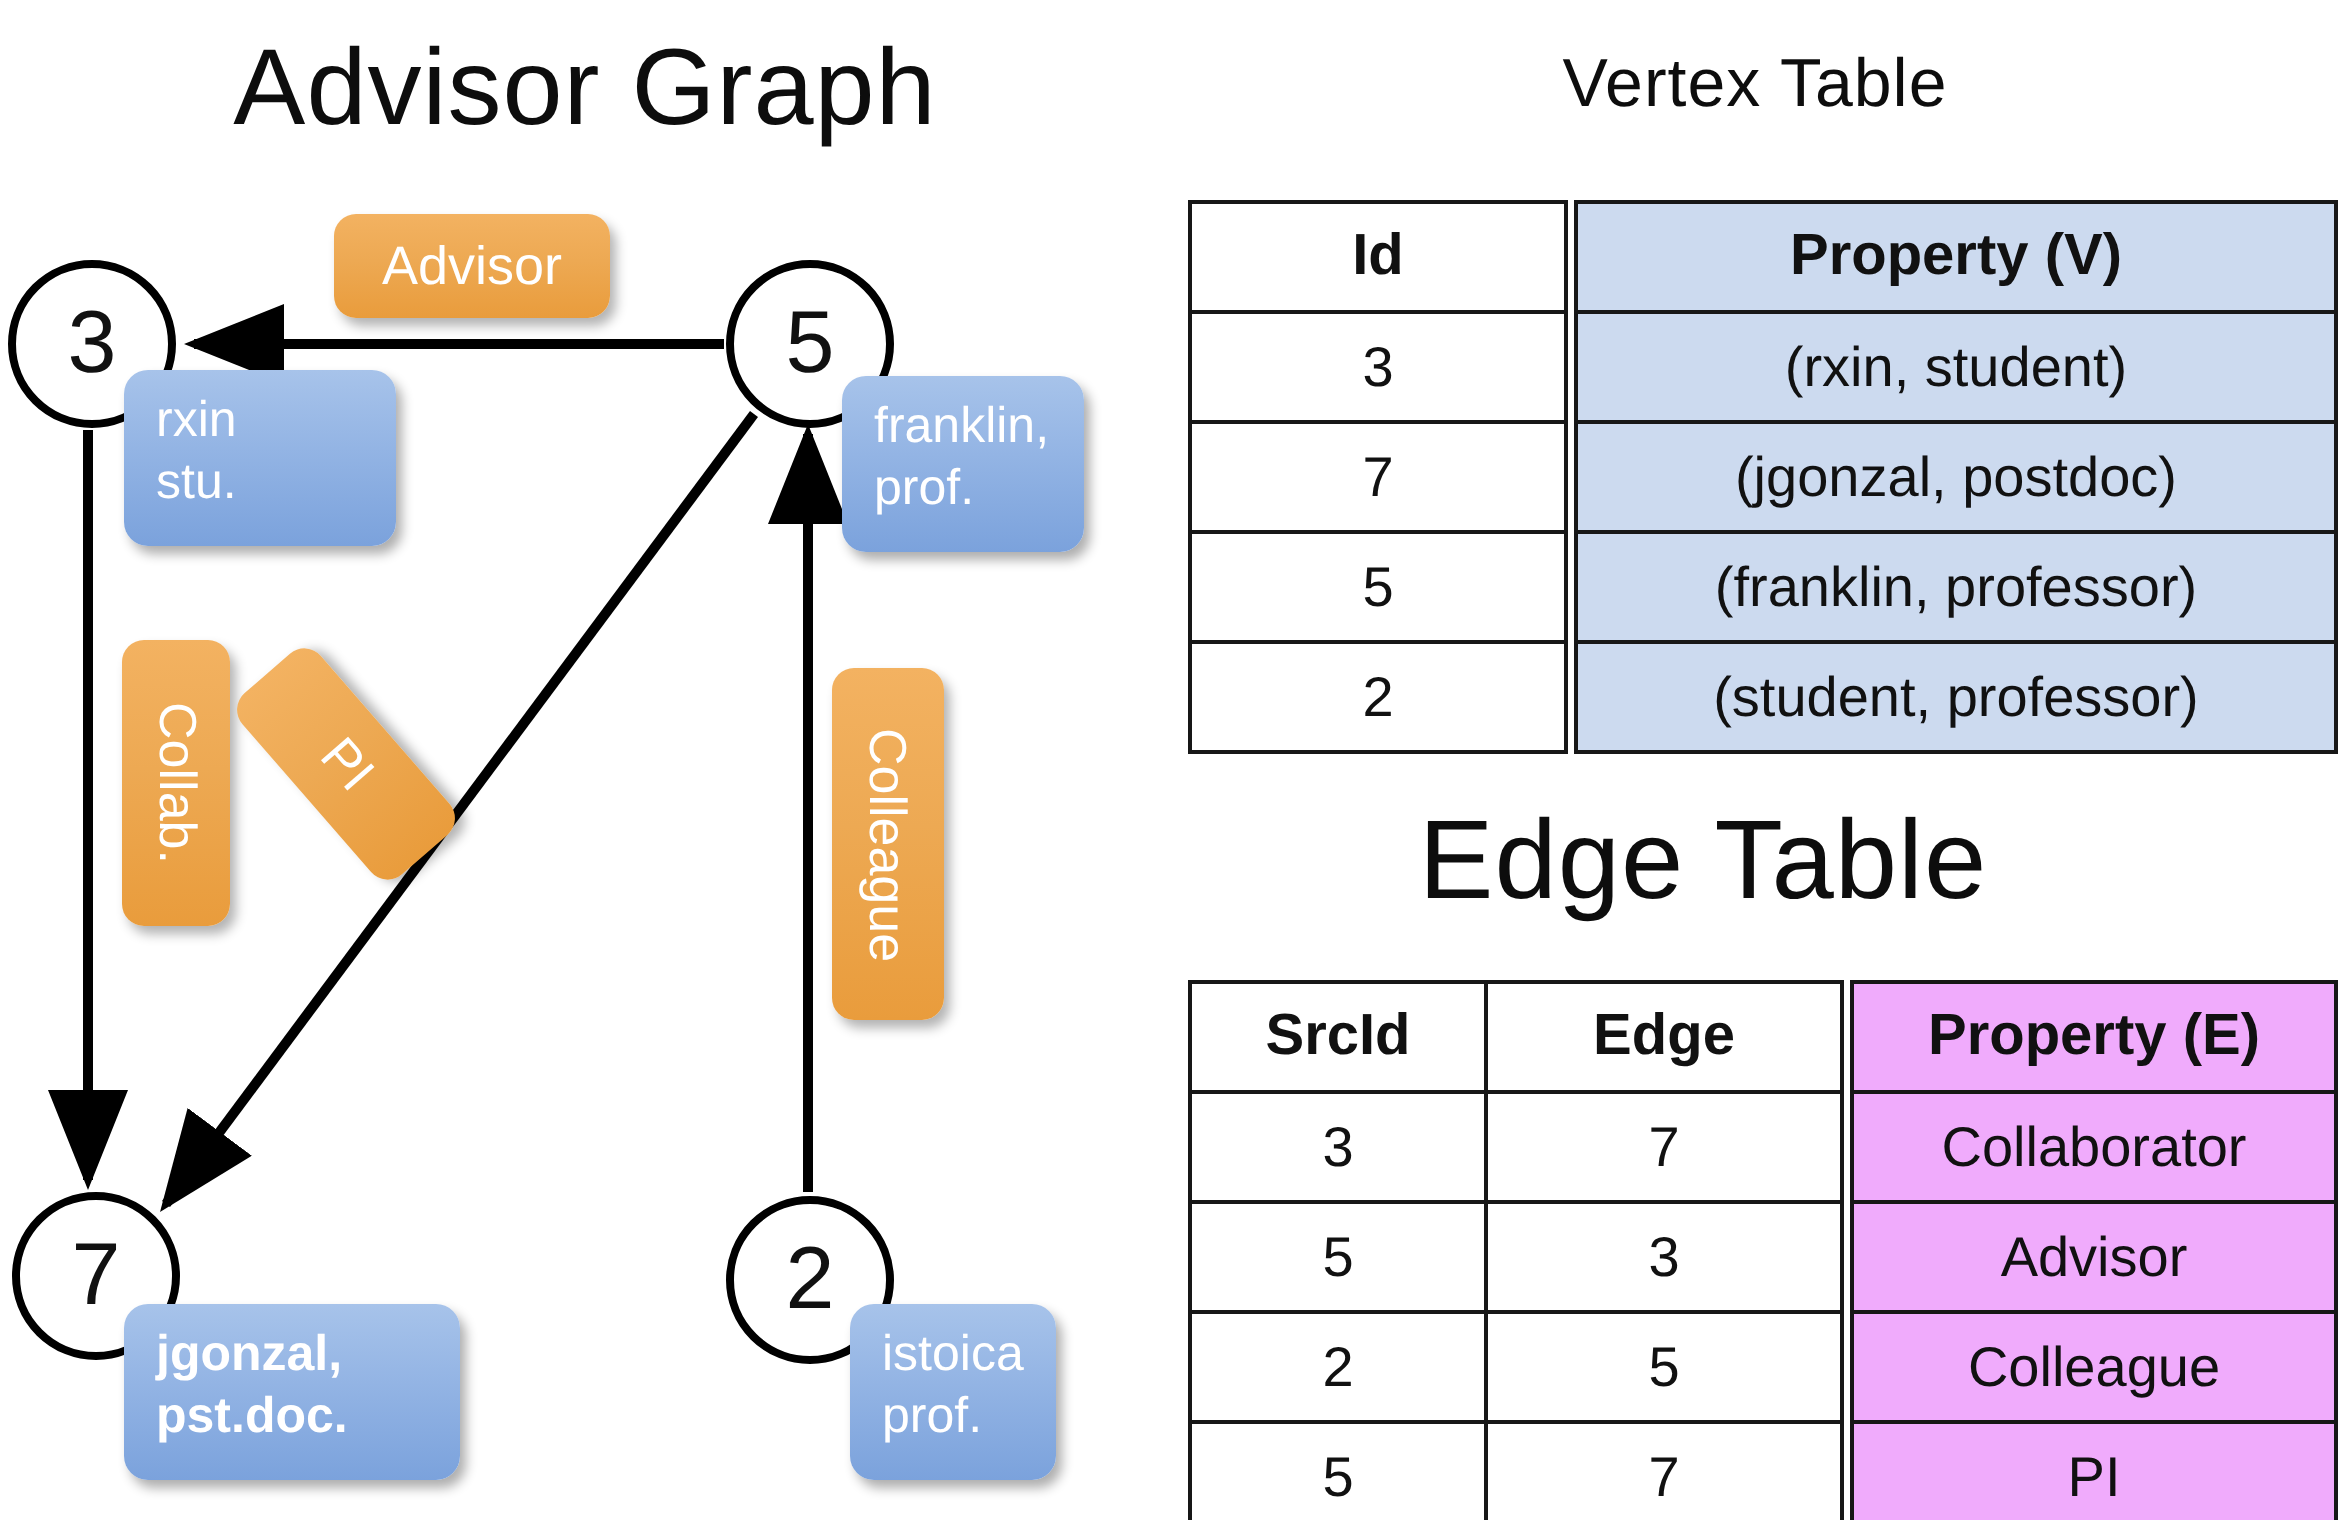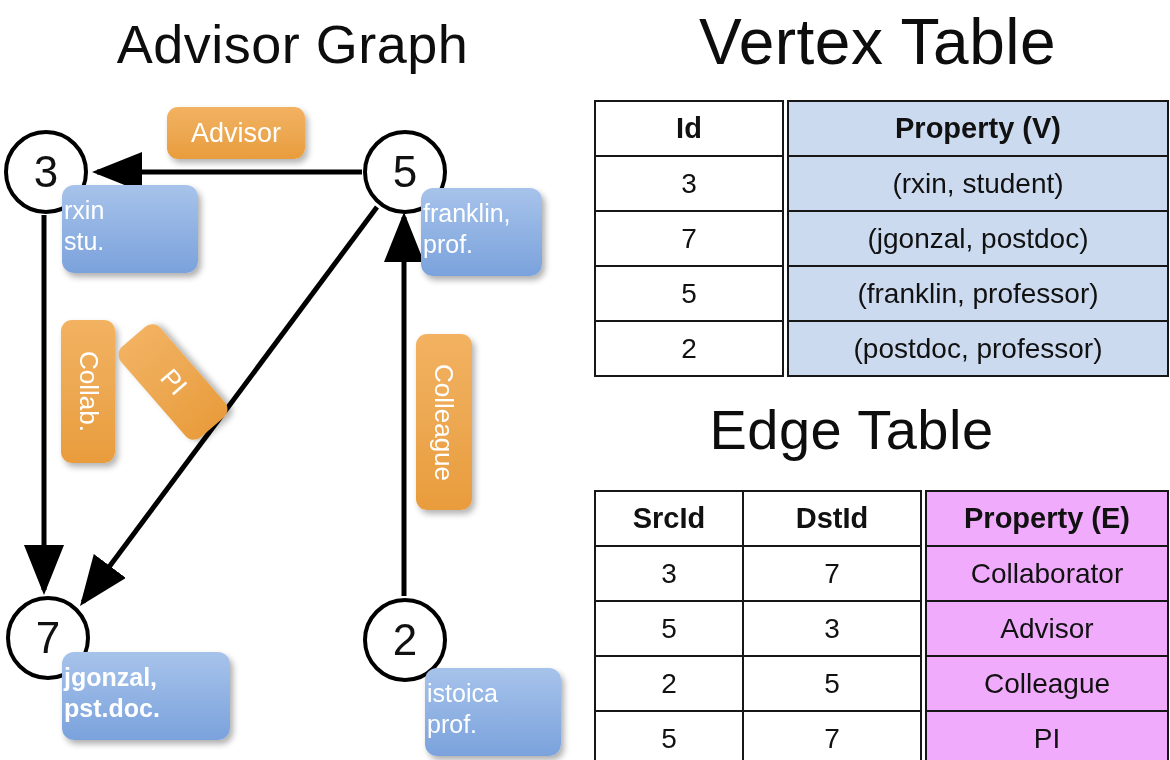--- a/index.html
+++ b/index.html
@@ -25,21 +25,21 @@
     letter-spacing: 0.5px;
     white-space: nowrap;
     text-align: center;
   }
   #title-property-graph {
     left: 0; top: 12px; width: 585px;
     font-size: 54px; line-height: 64px;
   }
   #title-vertex-table {
     left: 585px; top: 12px; width: 585px;
-    font-size: 64px; line-height: 60px;
+    font-size: 34px; line-height: 60px;
   }
   #title-edge-table {
     left: 559px; top: 400px; width: 585px;
     font-size: 56px; line-height: 60px;
   }
 
   
   #graph-panel {
     position: absolute;
     left: 0; top: 0;
@@ -77,29 +77,29 @@
   .prop-box {
     position: absolute;
     border-radius: 12px;
     background: linear-gradient(to bottom, #a7c3ea 0%, #93b4e4 45%, #7ba2dc 100%);
     box-shadow: 3px 4px 6px rgba(0,0,0,0.32);
     color: #ffffff;
     font-family: "Liberation Sans", sans-serif;
     font-weight: 400;
     font-size: 25px;
     line-height: 31px;
-    padding: 10px 2px;
+    padding: 10px 16px;
     box-sizing: border-box;
     z-index: 5;
     white-space: pre-line;
   }
   #prop-rxin     { left: 62px;  top: 185px; width: 136px; height: 88px; }
   #prop-franklin { left: 421px; top: 188px; width: 121px; height: 88px; }
   #prop-jgonzal  { left: 62px;  top: 652px; width: 168px; height: 88px; font-weight: bold; }
-  #prop-istoica  { left: 425px; top: 668px; width: 136px; height: 88px; }
+  #prop-istoica  { left: 425px; top: 652px; width: 103px; height: 88px; }
 
   
   .edge-label {
     position: absolute;
     border-radius: 11px;
     background: linear-gradient(to bottom, #f3b261 0%, #eda953 45%, #e99c3c 100%);
     box-shadow: 3px 4px 6px rgba(0,0,0,0.3);
     color: #ffffff;
     font-family: "Liberation Sans", sans-serif;
     font-weight: 400;
@@ -266,36 +266,36 @@
       <td class="cell-blue">(jgonzal, postdoc)</td>
     </tr>
     <tr>
       <td>5</td>
       <td class="col-gap"></td>
       <td class="cell-blue">(franklin, professor)</td>
     </tr>
     <tr>
       <td>2</td>
       <td class="col-gap"></td>
-      <td class="cell-blue">(postdoc, professor)</td>
+      <td class="cell-blue">(student, professor)</td>
     </tr>
   </tbody>
 </table>
 
 <table class="tbl" id="edge-table">
   <colgroup>
     <col style="width:148px">
     <col style="width:178px">
     <col style="width:5px">
     <col style="width:242px">
   </colgroup>
   <thead>
     <tr>
       <th>SrcId</th>
-      <th>DstId</th>
+      <th>Edge</th>
       <td class="col-gap"></td>
       <th class="cell-orange">Property (E)</th>
     </tr>
   </thead>
   <tbody>
     <tr>
       <td>3</td>
       <td>7</td>
       <td class="col-gap"></td>
       <td class="cell-orange">Collaborator</td>

